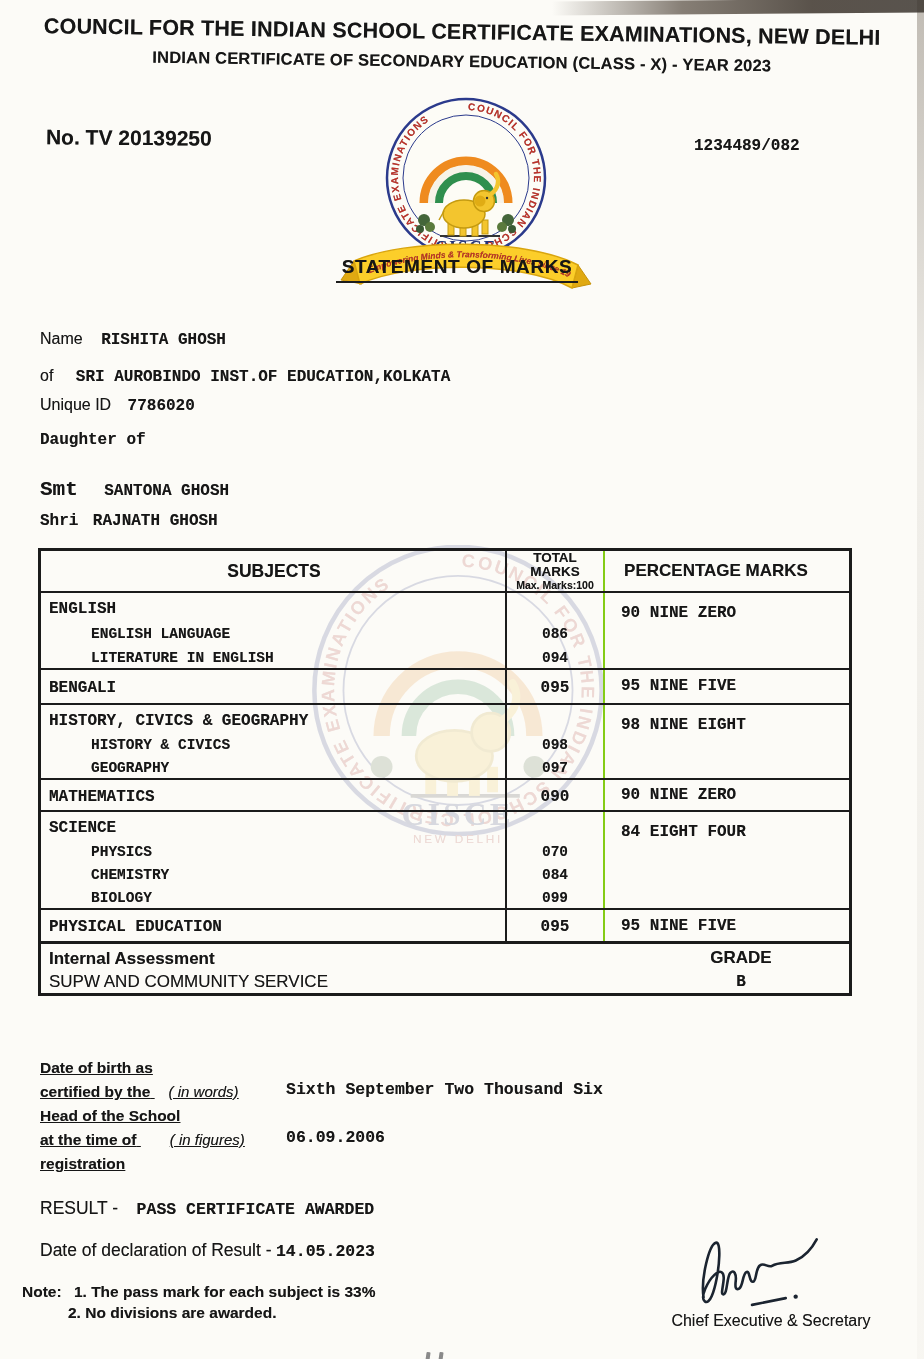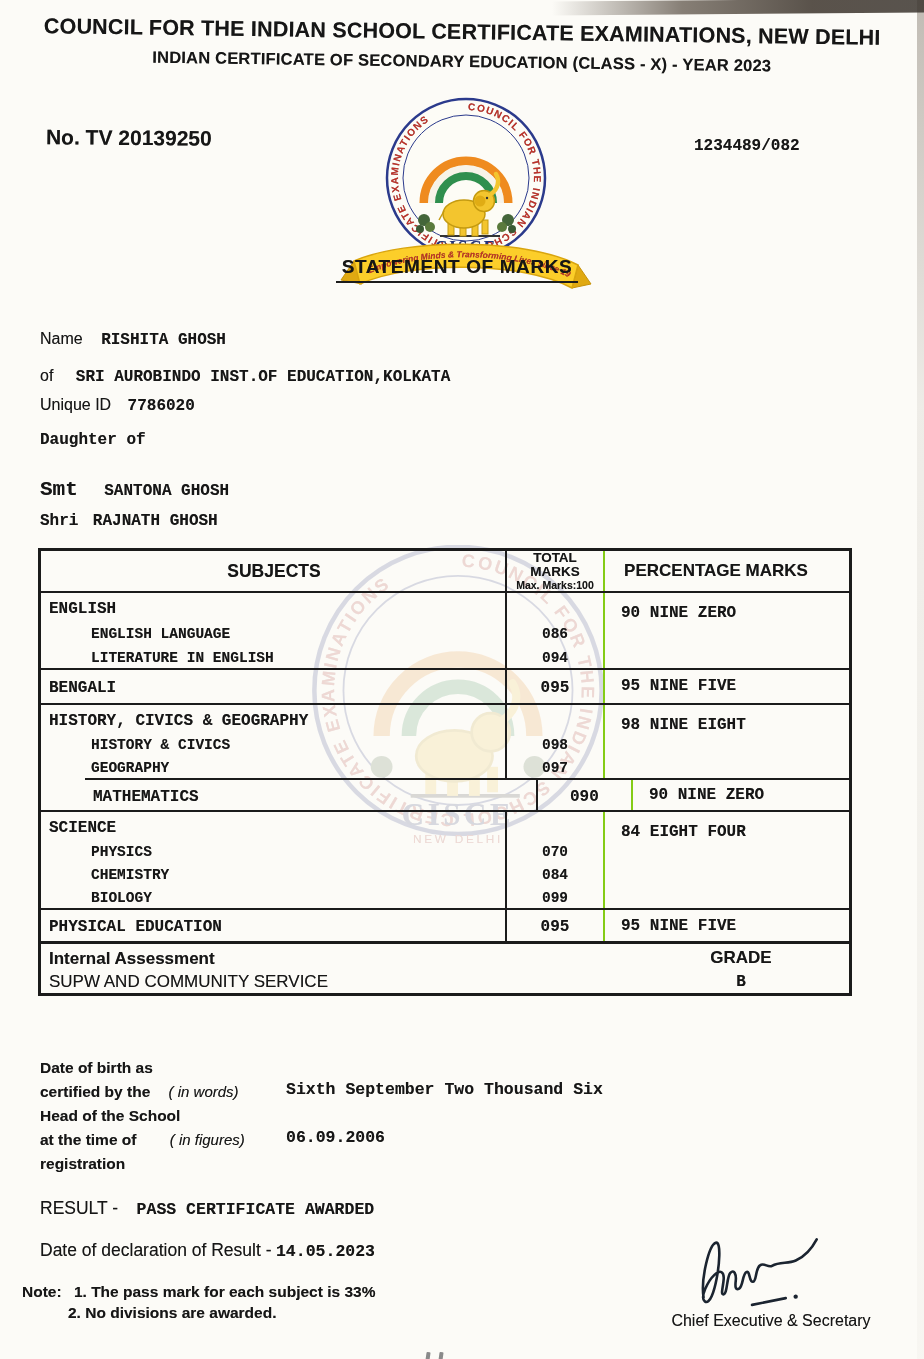--- a/index.html
+++ b/index.html
@@ -40,33 +40,33 @@
   .thead .c-sub{display:flex;align-items:center;justify-content:center;font-weight:bold;font-size:17.5px;}
   .th-mk{display:flex;flex-direction:column;align-items:center;justify-content:center;line-height:1.05;}
   .th-mk .t1{font-weight:bold;font-size:13.5px;}
   .th-mk .t2{font-weight:bold;font-size:10.5px;}
   .thead .c-pc{display:flex;align-items:center;justify-content:center;font-weight:bold;font-size:17px;padding:0;}
   .ln{height:24px;line-height:24px;font-size:14.5px;}
   .ln-main{height:26px;line-height:26px;font-size:16px;padding-top:3px;box-sizing:content-box;}
   .ind{padding-left:42px;}
   .pct-ln{padding-top:11px;font-size:16px;}
   .r-english{height:77px;} .r-bengali{height:35px;} .r-hcg{height:75px;}
-  .r-math{height:32px;margin-left:44px;} .r-science{height:98px;} .r-pe{height:33px;}
+  .r-math{height:32px;} .r-science{height:98px;} .r-pe{height:33px;}
   .r-hcg .ln,.r-science .ln{height:23px;line-height:23px;}
   .vpad7{padding-top:7px;}
   .r-internal{height:52px;position:relative;}
   .ia-left{padding:3px 8px;}
   .ia-1{font-size:17px;font-weight:bold;height:23px;line-height:23px;}
   .ia-2{font-size:17px;height:23px;line-height:23px;}
   .ia-grade{position:absolute;left:590px;top:2px;width:220px;text-align:center;}
   .ia-grade .g1{font-size:17px;font-weight:bold;height:24px;line-height:24px;}
   .ia-grade .g2{font-size:16px;height:24px;line-height:24px;}
   .wm{position:absolute;left:308px;top:545px;width:300px;height:300px;opacity:.17;z-index:1;filter:saturate(.85);}
   
-  .dob-lbl{font-size:15.5px;font-weight:bold;height:23.5px;line-height:23.5px;}
+  .dob-lbl{font-size:15.5px;font-weight:bold;height:23.5px;line-height:23.5px;text-decoration:underline;}
   .it{font-style:italic;font-weight:normal;font-size:15px;}
   .dob-val{position:absolute;font-size:16.5px;white-space:nowrap;}
   
   .res-lbl{font-size:17.5px;}
   .sig{position:absolute;left:688px;top:1218px;width:160px;height:95px;}
   .sig-title{position:absolute;left:656px;top:1312px;width:230px;text-align:center;font-size:16px;}
   .artifact{position:absolute;left:426px;top:1347px;width:40px;height:10px;z-index:3;}
   .artifact i{display:inline-block;width:4px;height:9px;background:#8a8a8a;margin-right:9px;transform:rotate(8deg);border-radius:1px;}
 </style>
 </head>

